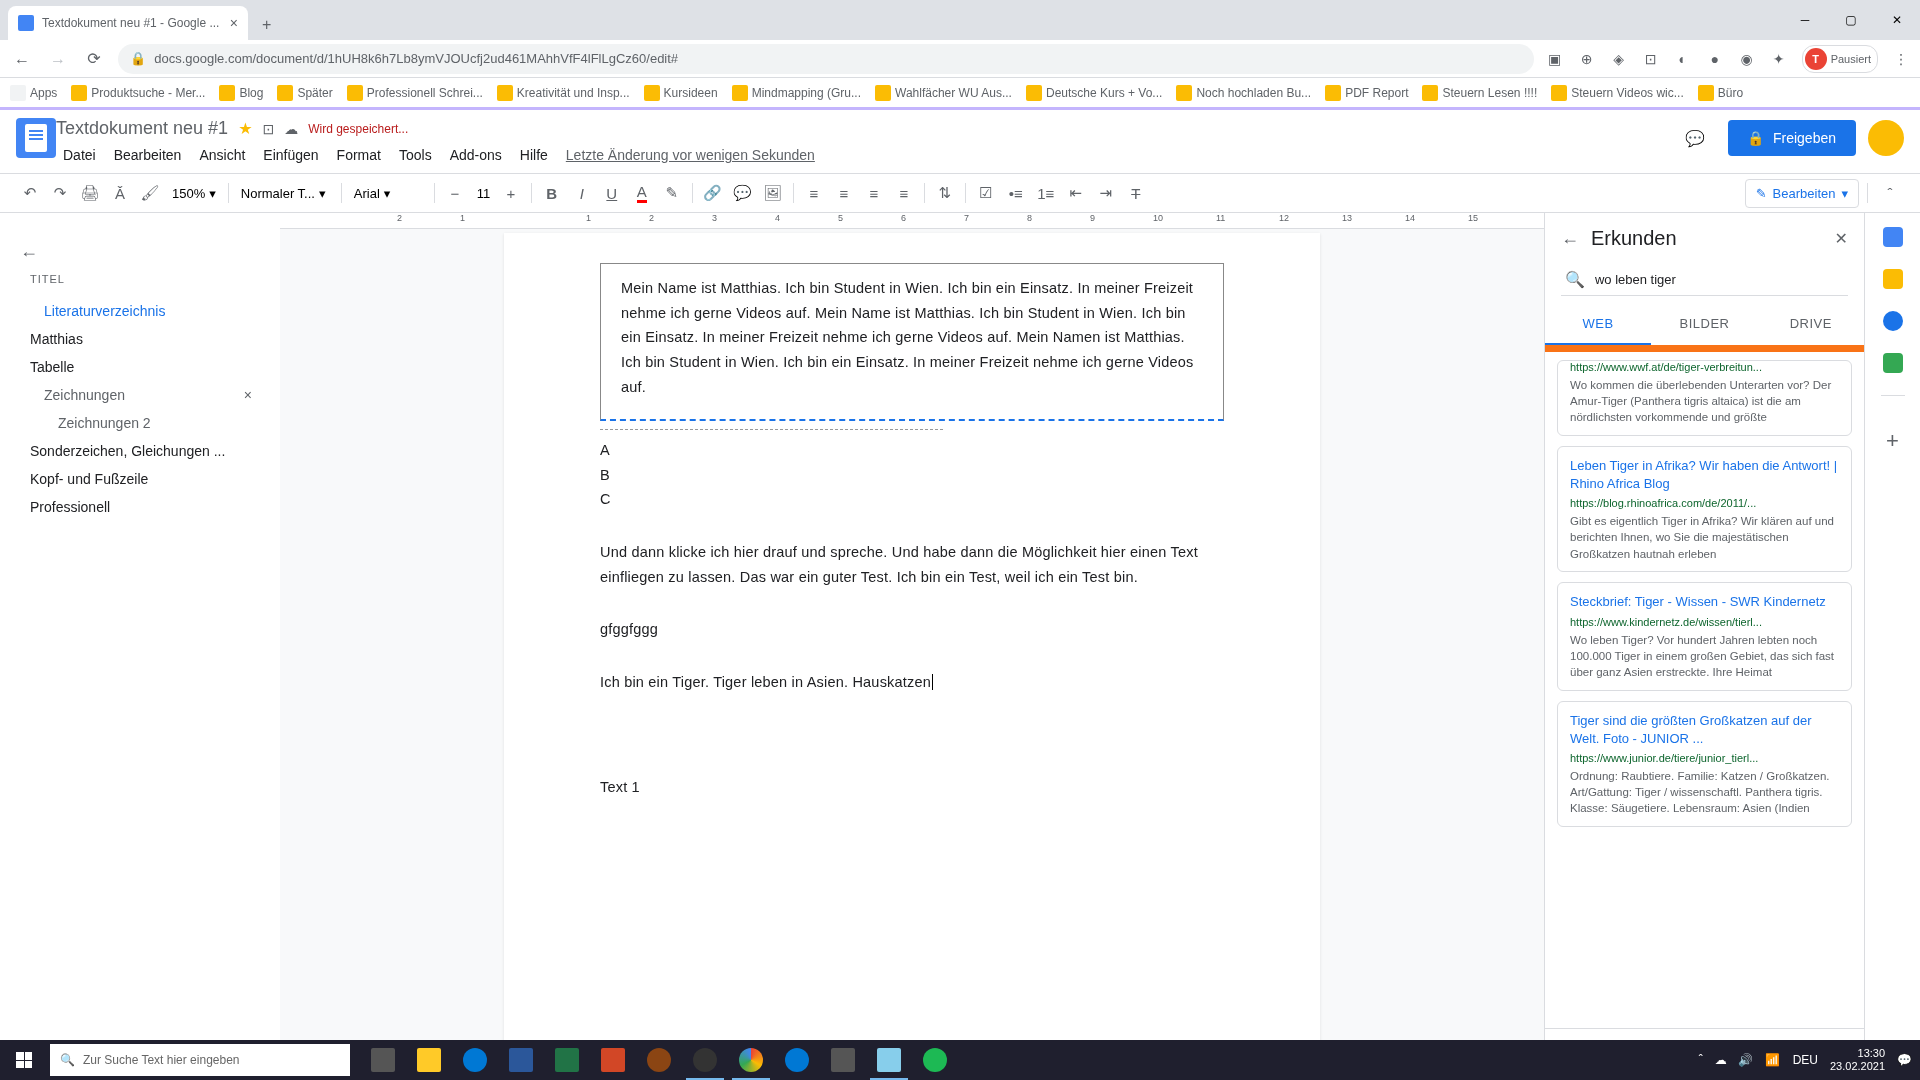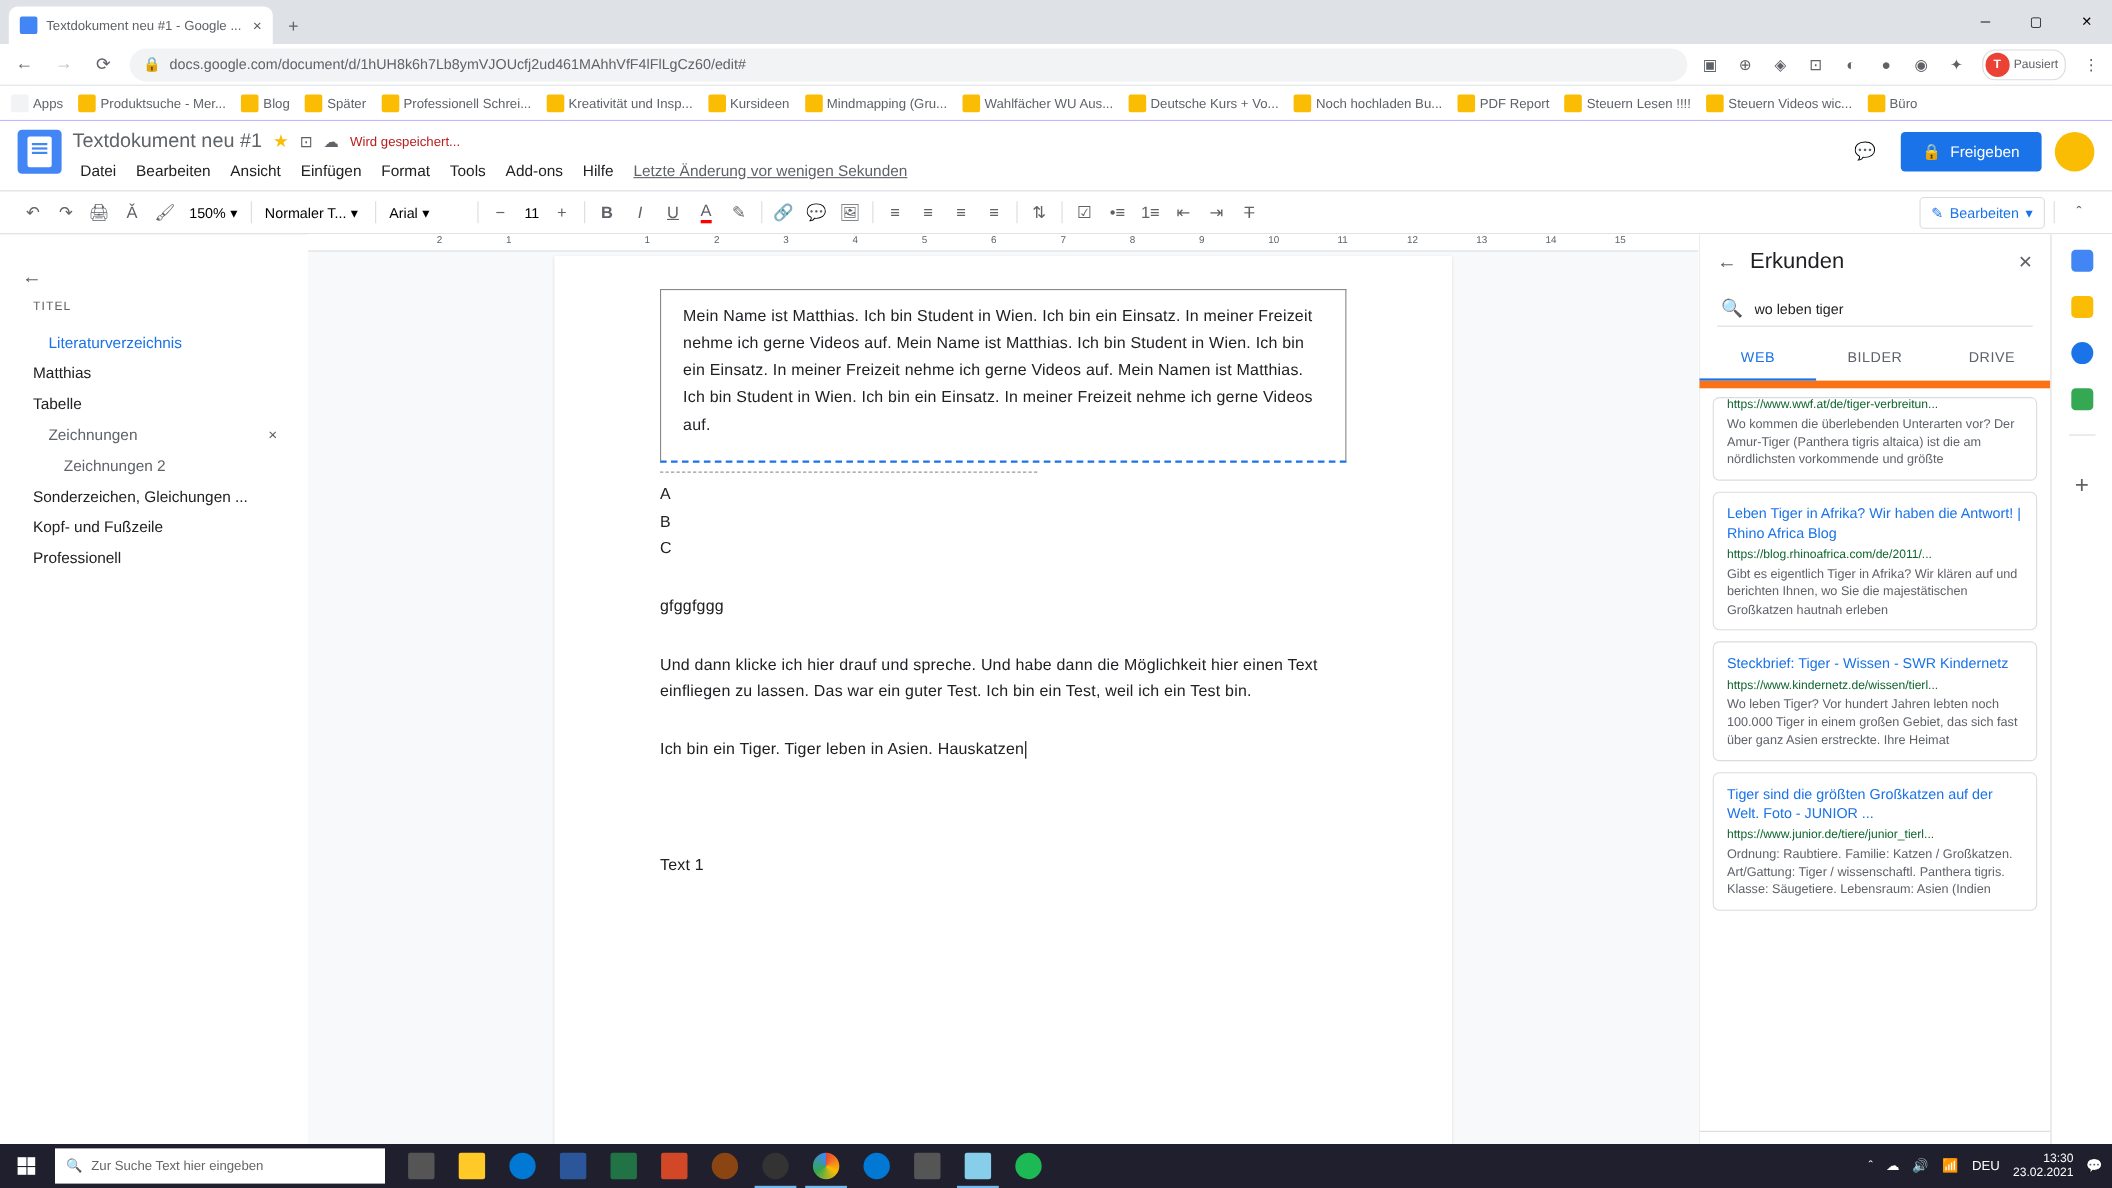--- a/index.html
+++ b/index.html
@@ -16,27 +16,27 @@
 
 .addr-bar { background: #fff; height: 38px; display: flex; align-items: center; padding: 0 10px; gap: 12px; border-bottom: 1px solid #dadce0; }
 .nav-icon { color: #5f6368; font-size: 16px; cursor: pointer; width: 24px; text-align: center; }
 .nav-icon.disabled { color: #bdc1c6; }
 .url-box { flex: 1; background: #f1f3f4; border-radius: 20px; height: 30px; display: flex; align-items: center; padding: 0 12px; font-size: 13px; color: #5f6368; gap: 8px; }
 .addr-right { display: flex; align-items: center; gap: 14px; }
 .addr-icon { width: 18px; height: 18px; color: #5f6368; cursor: pointer; display: flex; align-items: center; justify-content: center; font-size: 14px; }
 .profile-badge { background: #ea4335; width: 22px; height: 22px; border-radius: 50%; color: #fff; font-size: 11px; display: flex; align-items: center; justify-content: center; font-weight: bold; }
 .paused { border: 1px solid #dadce0; border-radius: 12px; padding: 2px 6px 2px 2px; display: flex; align-items: center; gap: 4px; font-size: 11px; color: #5f6368; }
 
-.bookmarks { background: #fff; height: 32px; display: flex; align-items: center; padding: 0 10px; gap: 14px; border-bottom: 1px solid #c4b5fd; font-size: 12px; }
+.bookmarks { background: #fff; height: 32px; display: flex; align-items: center; padding: 0 10px; gap: 14px; border-bottom: 3px solid #c4b5fd; font-size: 12px; }
 .bookmark { display: flex; align-items: center; gap: 4px; color: #5f6368; cursor: pointer; white-space: nowrap; }
 .bm-icon { width: 16px; height: 16px; background: #f1f3f4; border-radius: 2px; }
 .bm-icon.yellow { background: #fbbc04; }
 
 
-.docs-header { background: #fff; padding: 8px 16px 0; display: flex; align-items: flex-start; gap: 10px; }
+.docs-header { background: #fff; padding: 8px 16px 0; display: flex; align-items: flex-start; }
 .docs-logo { width: 40px; height: 40px; background: #4285f4; border-radius: 4px; display: flex; align-items: center; justify-content: center; position: relative; }
 .docs-logo::before { content: ''; width: 22px; height: 28px; background: #fff; border-radius: 2px; }
 .docs-logo::after { content: ''; position: absolute; width: 14px; height: 2px; background: #4285f4; box-shadow: 0 4px 0 #4285f4, 0 8px 0 #4285f4; top: 12px; }
 .docs-title-area { flex: 1; }
 .docs-title-row { display: flex; align-items: center; gap: 10px; }
 .docs-title { font-size: 18px; color: #5f6368; }
 .star-icon { color: #fbbc04; font-size: 16px; }
 .move-icon, .cloud-icon { color: #5f6368; font-size: 14px; }
 .save-status { color: #b91c1c; font-size: 12px; display: flex; align-items: center; gap: 4px; }
 .menus { display: flex; gap: 4px; margin-top: 4px; font-size: 14px; color: #202124; }
@@ -372,22 +372,22 @@
     <div class="page">
       <div class="table-box">
         <div class="table-text">Mein Name ist Matthias. Ich bin Student in Wien. Ich bin ein Einsatz. In meiner Freizeit nehme ich gerne Videos auf. Mein Name ist Matthias. Ich bin Student in Wien. Ich bin ein Einsatz. In meiner Freizeit nehme ich gerne Videos auf. Mein Namen ist Matthias. Ich bin Student in Wien. Ich bin ein Einsatz. In meiner Freizeit nehme ich gerne Videos auf.</div>
       </div>
       <div class="dash-sep"></div>
       <div class="list-abc">
         <div>A</div>
         <div>B</div>
         <div>C</div>
       </div>
+      <div class="para">Und dann klicke ich hier drauf und spreche. Und habe dann die Möglichkeit hier einen Text einfliegen zu lassen. Das war ein guter Test. Ich bin ein Test, weil ich ein Test bin.</div>
       <div class="para">gfggfggg</div>
-      <div class="para">Und dann klicke ich hier drauf und spreche. Und habe dann die Möglichkeit hier einen Text einfliegen zu lassen. Das war ein guter Test. Ich bin ein Test, weil ich ein Test bin.</div>
       <div class="para"><span>Ich bin ein Tiger. Tiger leben in Asien. Hauskatzen </span><span style="border-left:1px solid #000;margin-left:1px"></span></div>
       <div class="para" style="margin-top:80px">Text 1</div>
     </div>
   </div>
 
   <div class="explore">
     <div class="explore-header">
       <span class="explore-back">←</span>
       <span class="explore-title">Erkunden</span>
       <span class="explore-close">✕</span>

